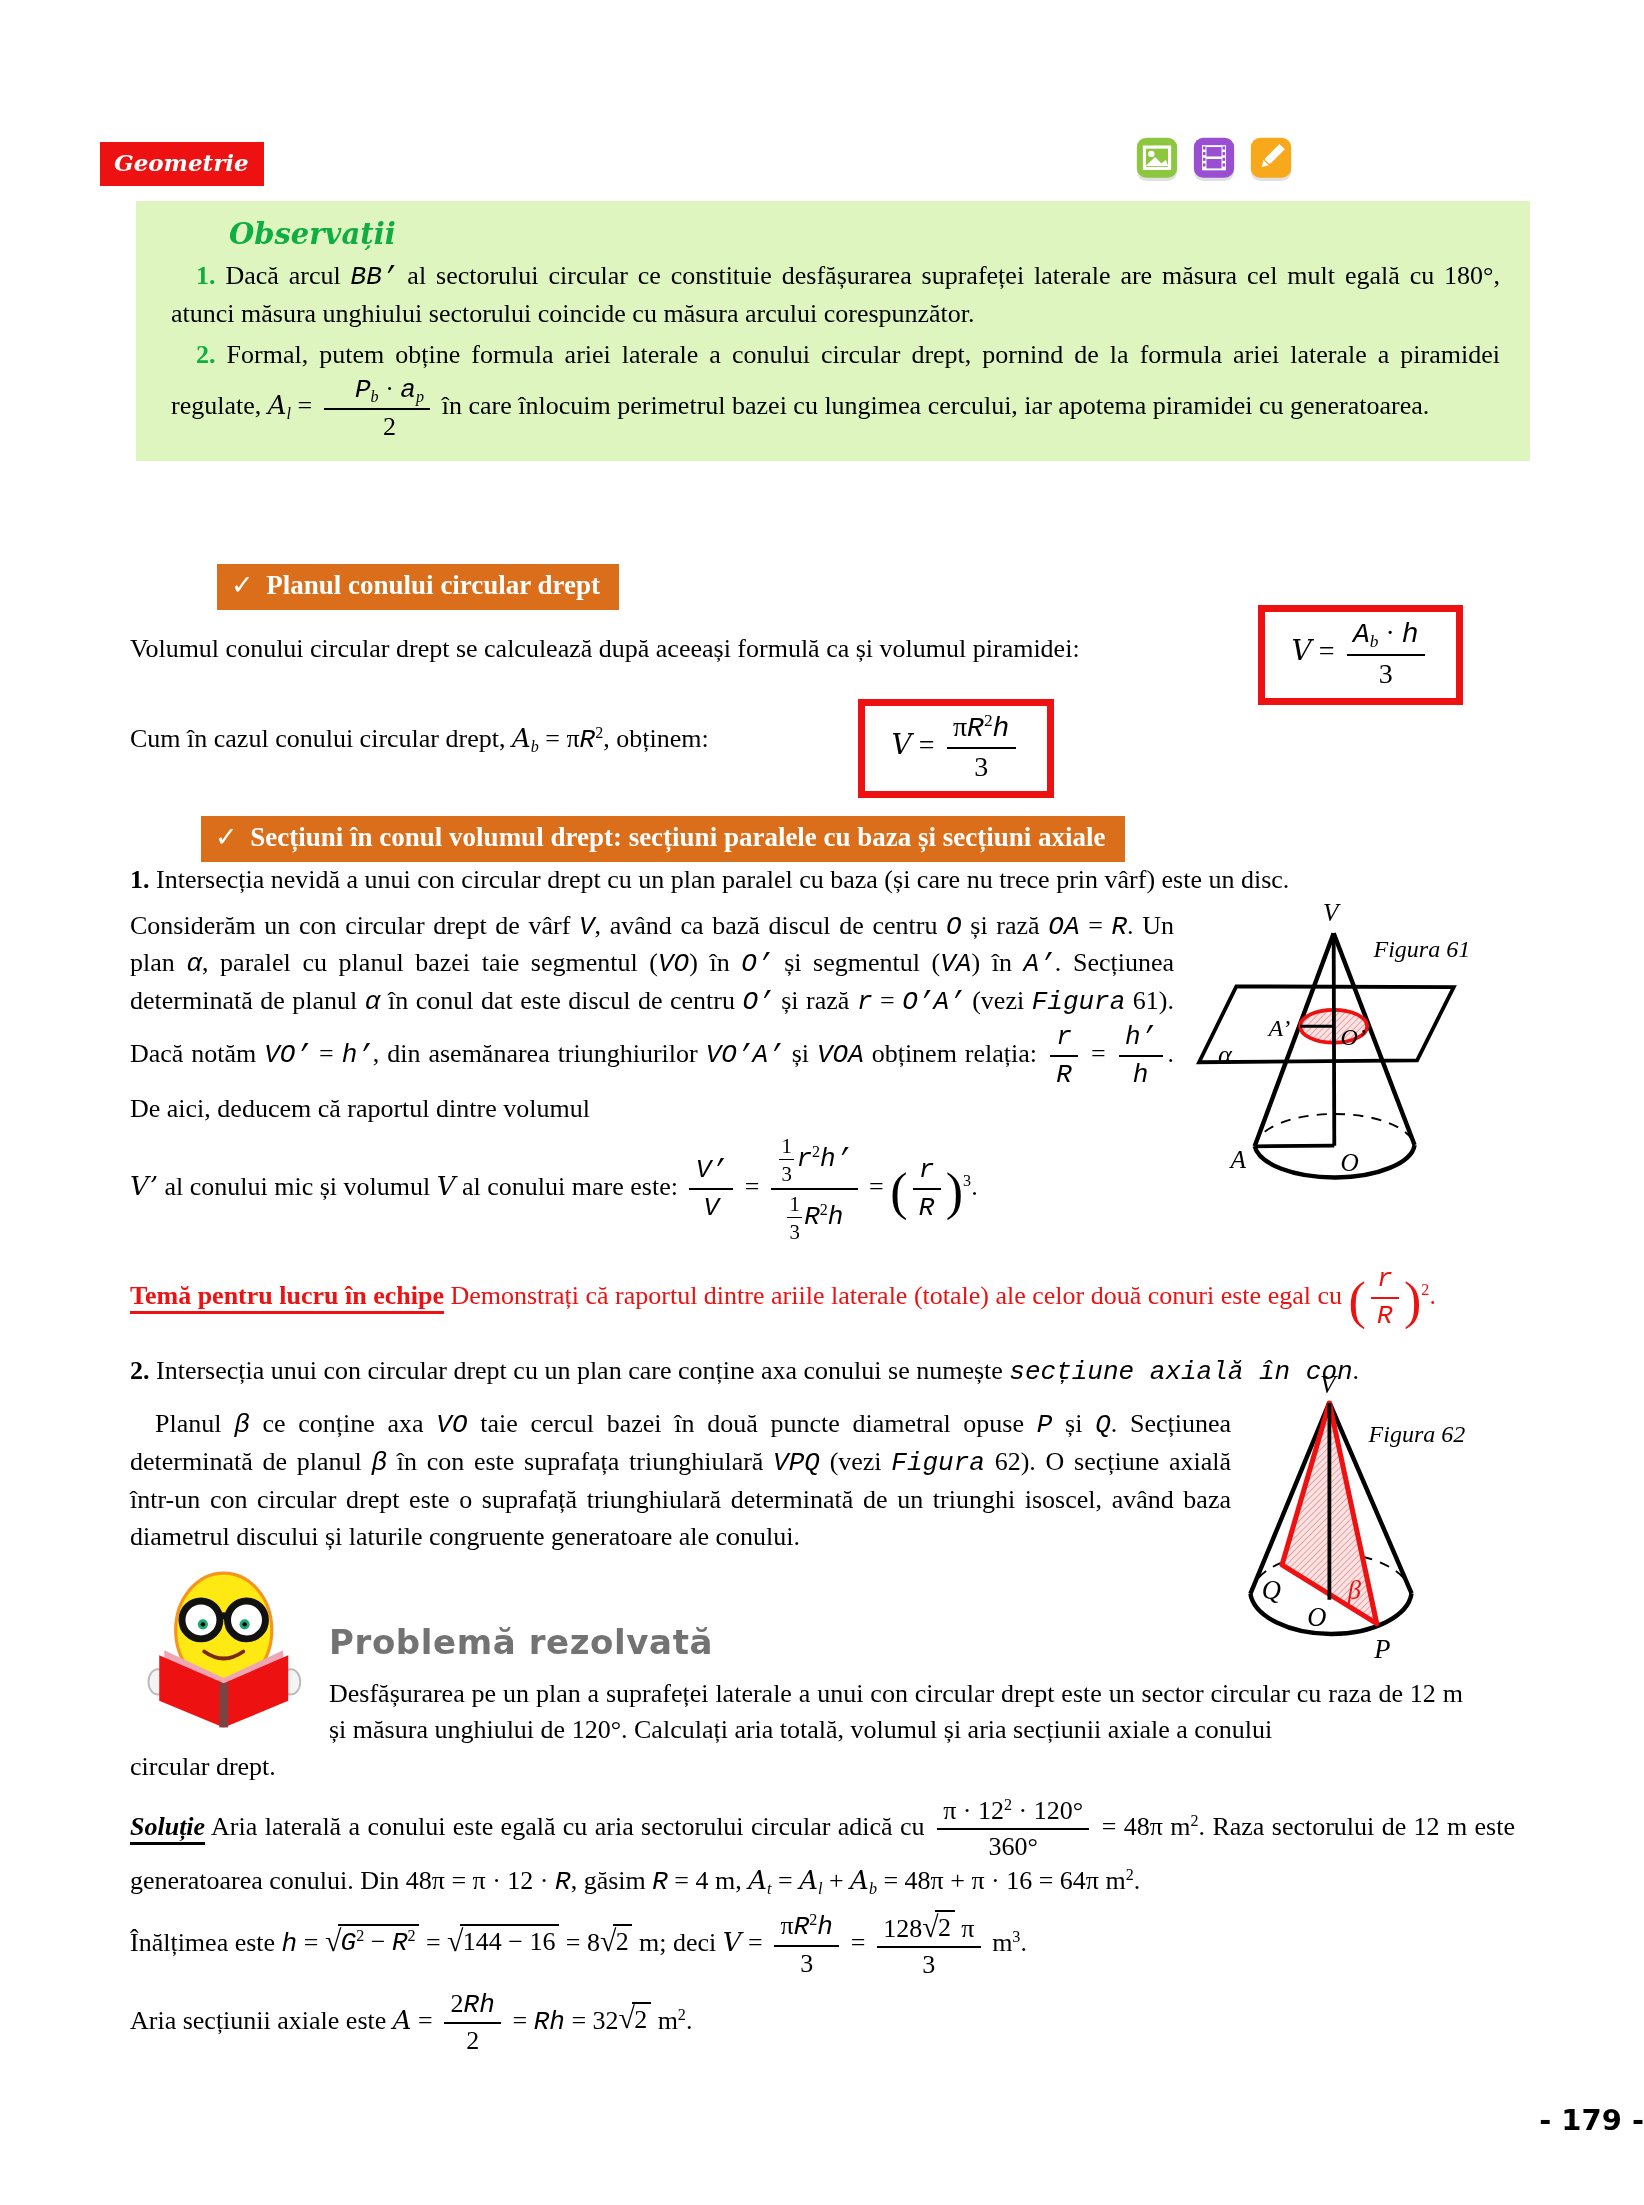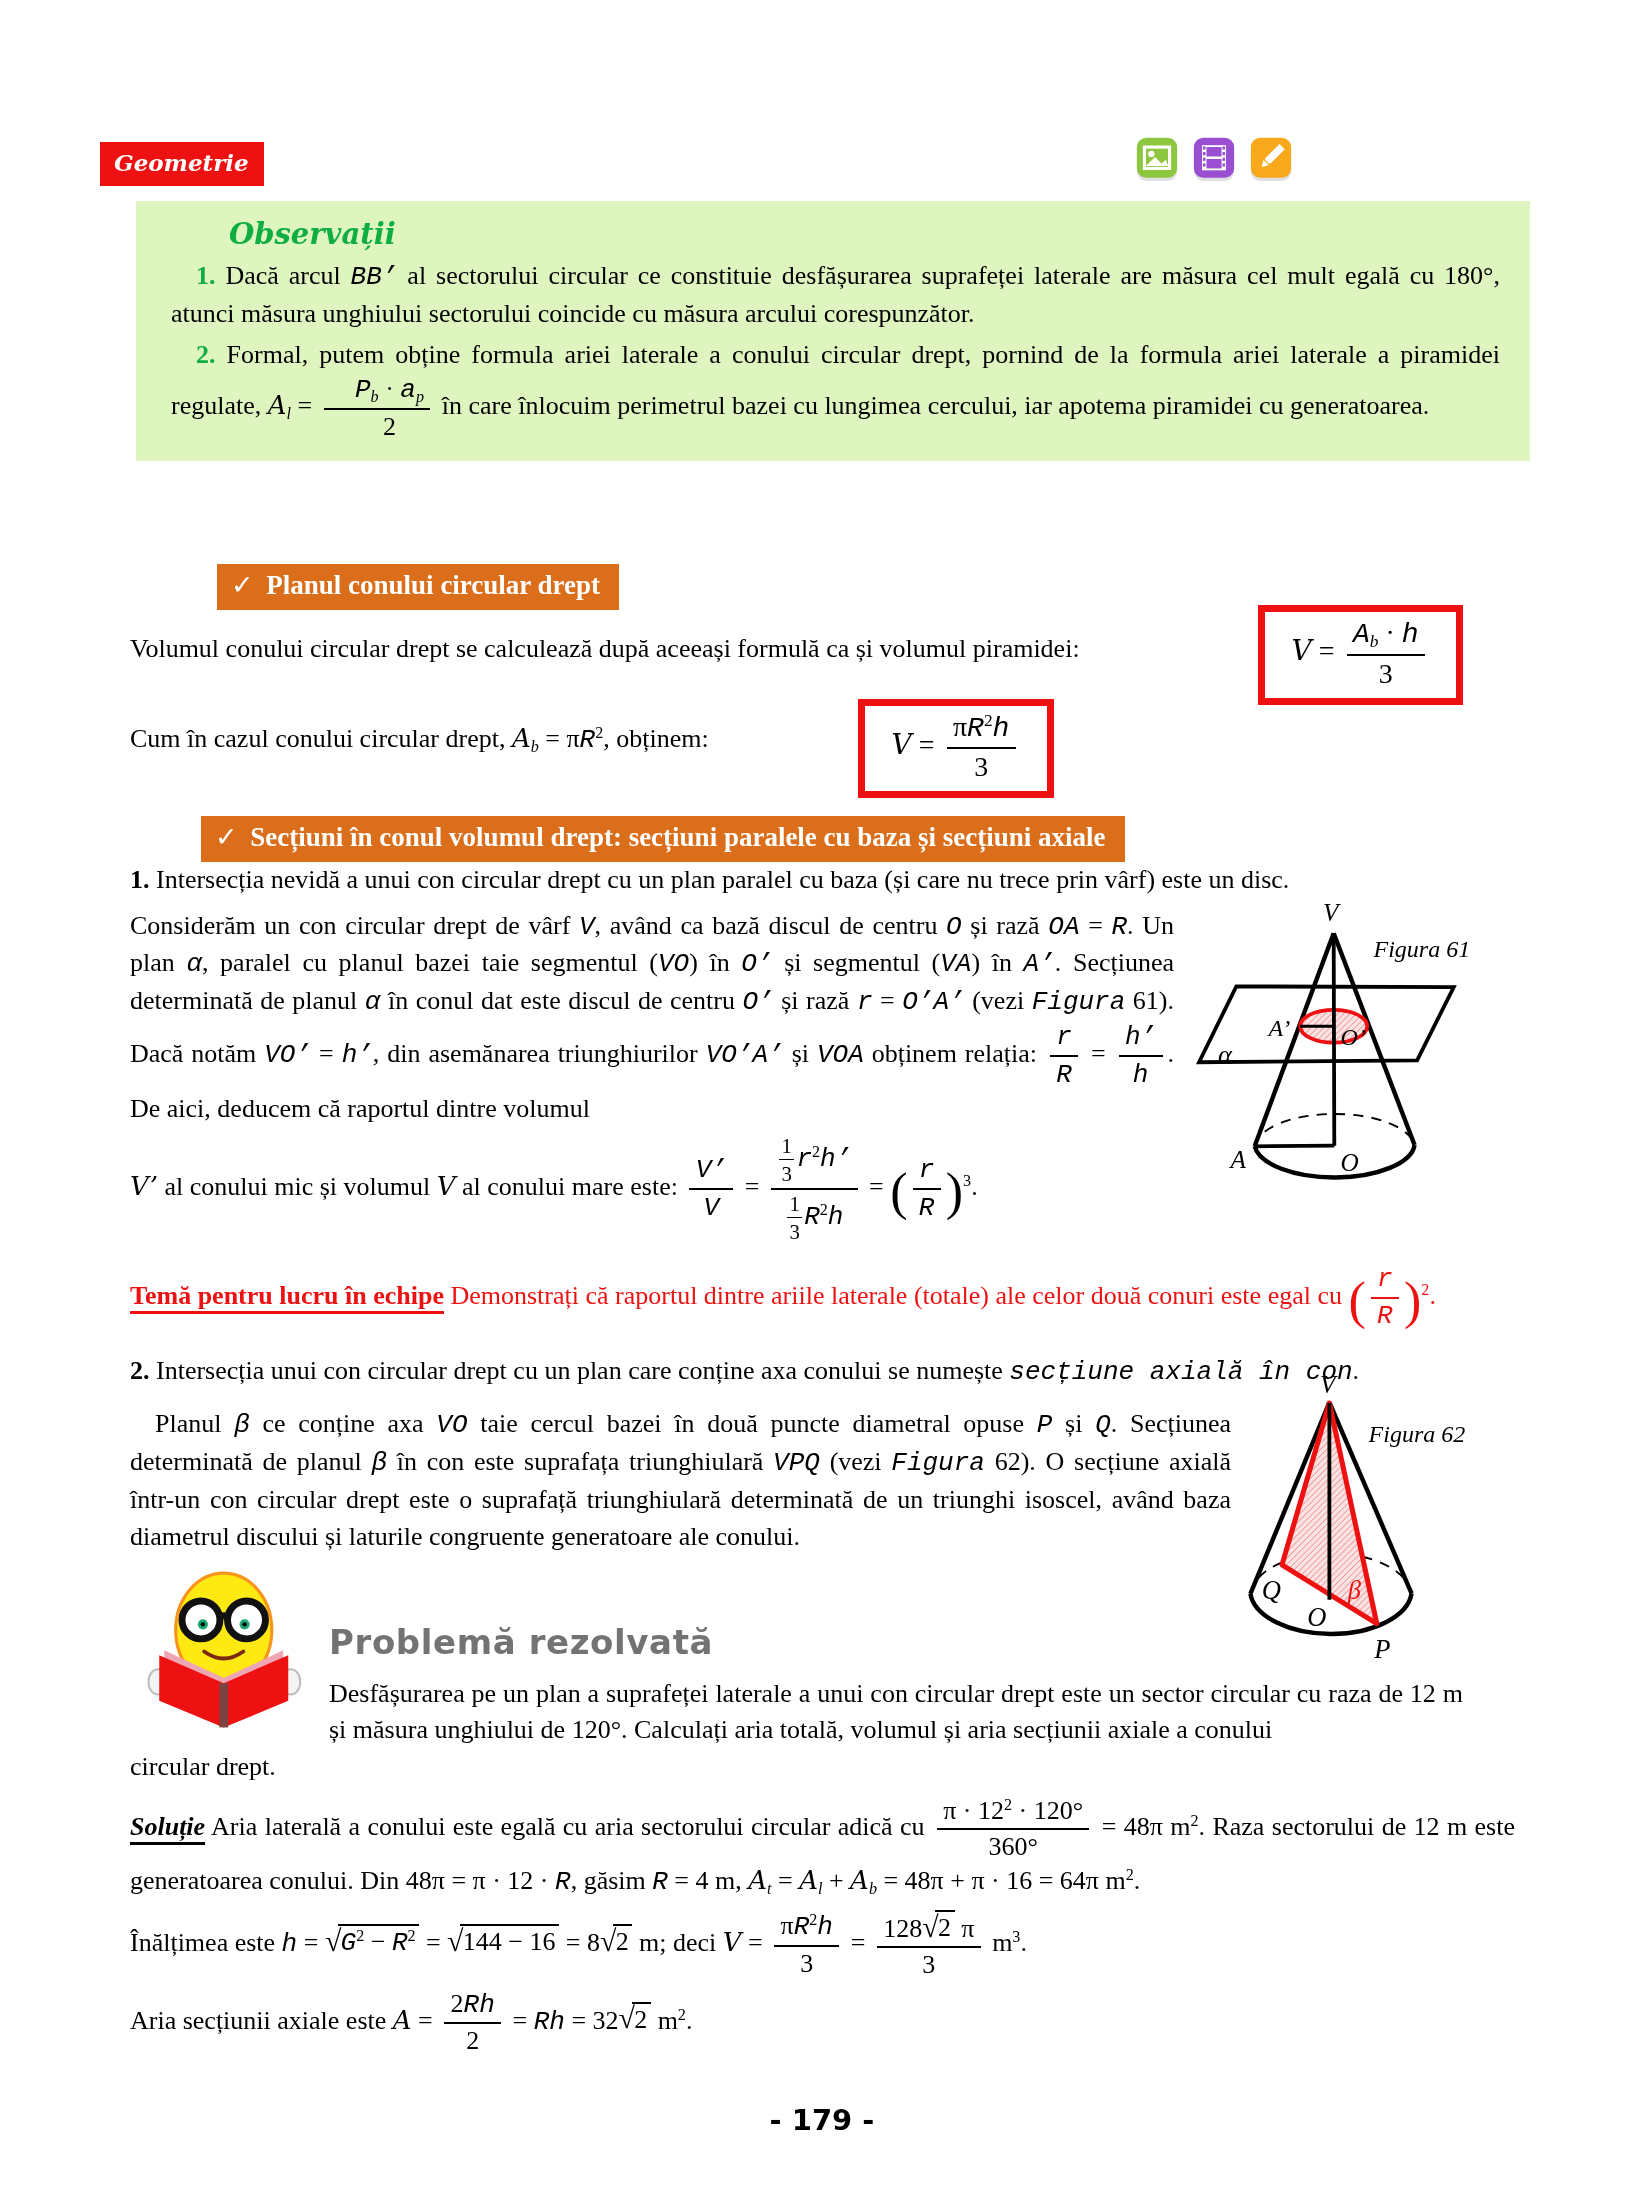--- a/index.html
+++ b/index.html
@@ -56,21 +56,21 @@
   .problem-head{
     margin:0 0 0 199px;padding-top:41px;color:#737373;
     font-family:"DejaVu Sans",sans-serif;font-weight:bold;font-size:34px;
     letter-spacing:0.6px;
   }
   .problem-text{margin:8.9px 0 0 199px;width:1134px;text-align:justify;}
   .problem-text2{margin:0;}
   .sol{margin-top:10px;text-align:justify;}
   .sol2,.sol3{margin-top:8.9px;text-align:left;}
   .pageno{
-    position:absolute;left:0;width:1644px;top:2100px;text-align:center;
+    position:absolute;left:0;width:1644px;top:2100px;text-align:right;
     font-family:"DejaVu Sans",sans-serif;font-weight:bold;font-size:29px;
   }
   
   .k-i{font-style:italic;font-family:Liberation Mono, monospace;}
   .k-b{font-weight:bold;}
   .k-bi{font-weight:bold;font-style:italic;}
   .k-cal{font-style:italic;font-family:"DejaVu Serif",serif;}
   .k-green{color:#0fae42;}
   .k-red{color:#ee1111;}
   .k-u{border-bottom:3.8px solid currentColor;padding-bottom:1.3px;}

